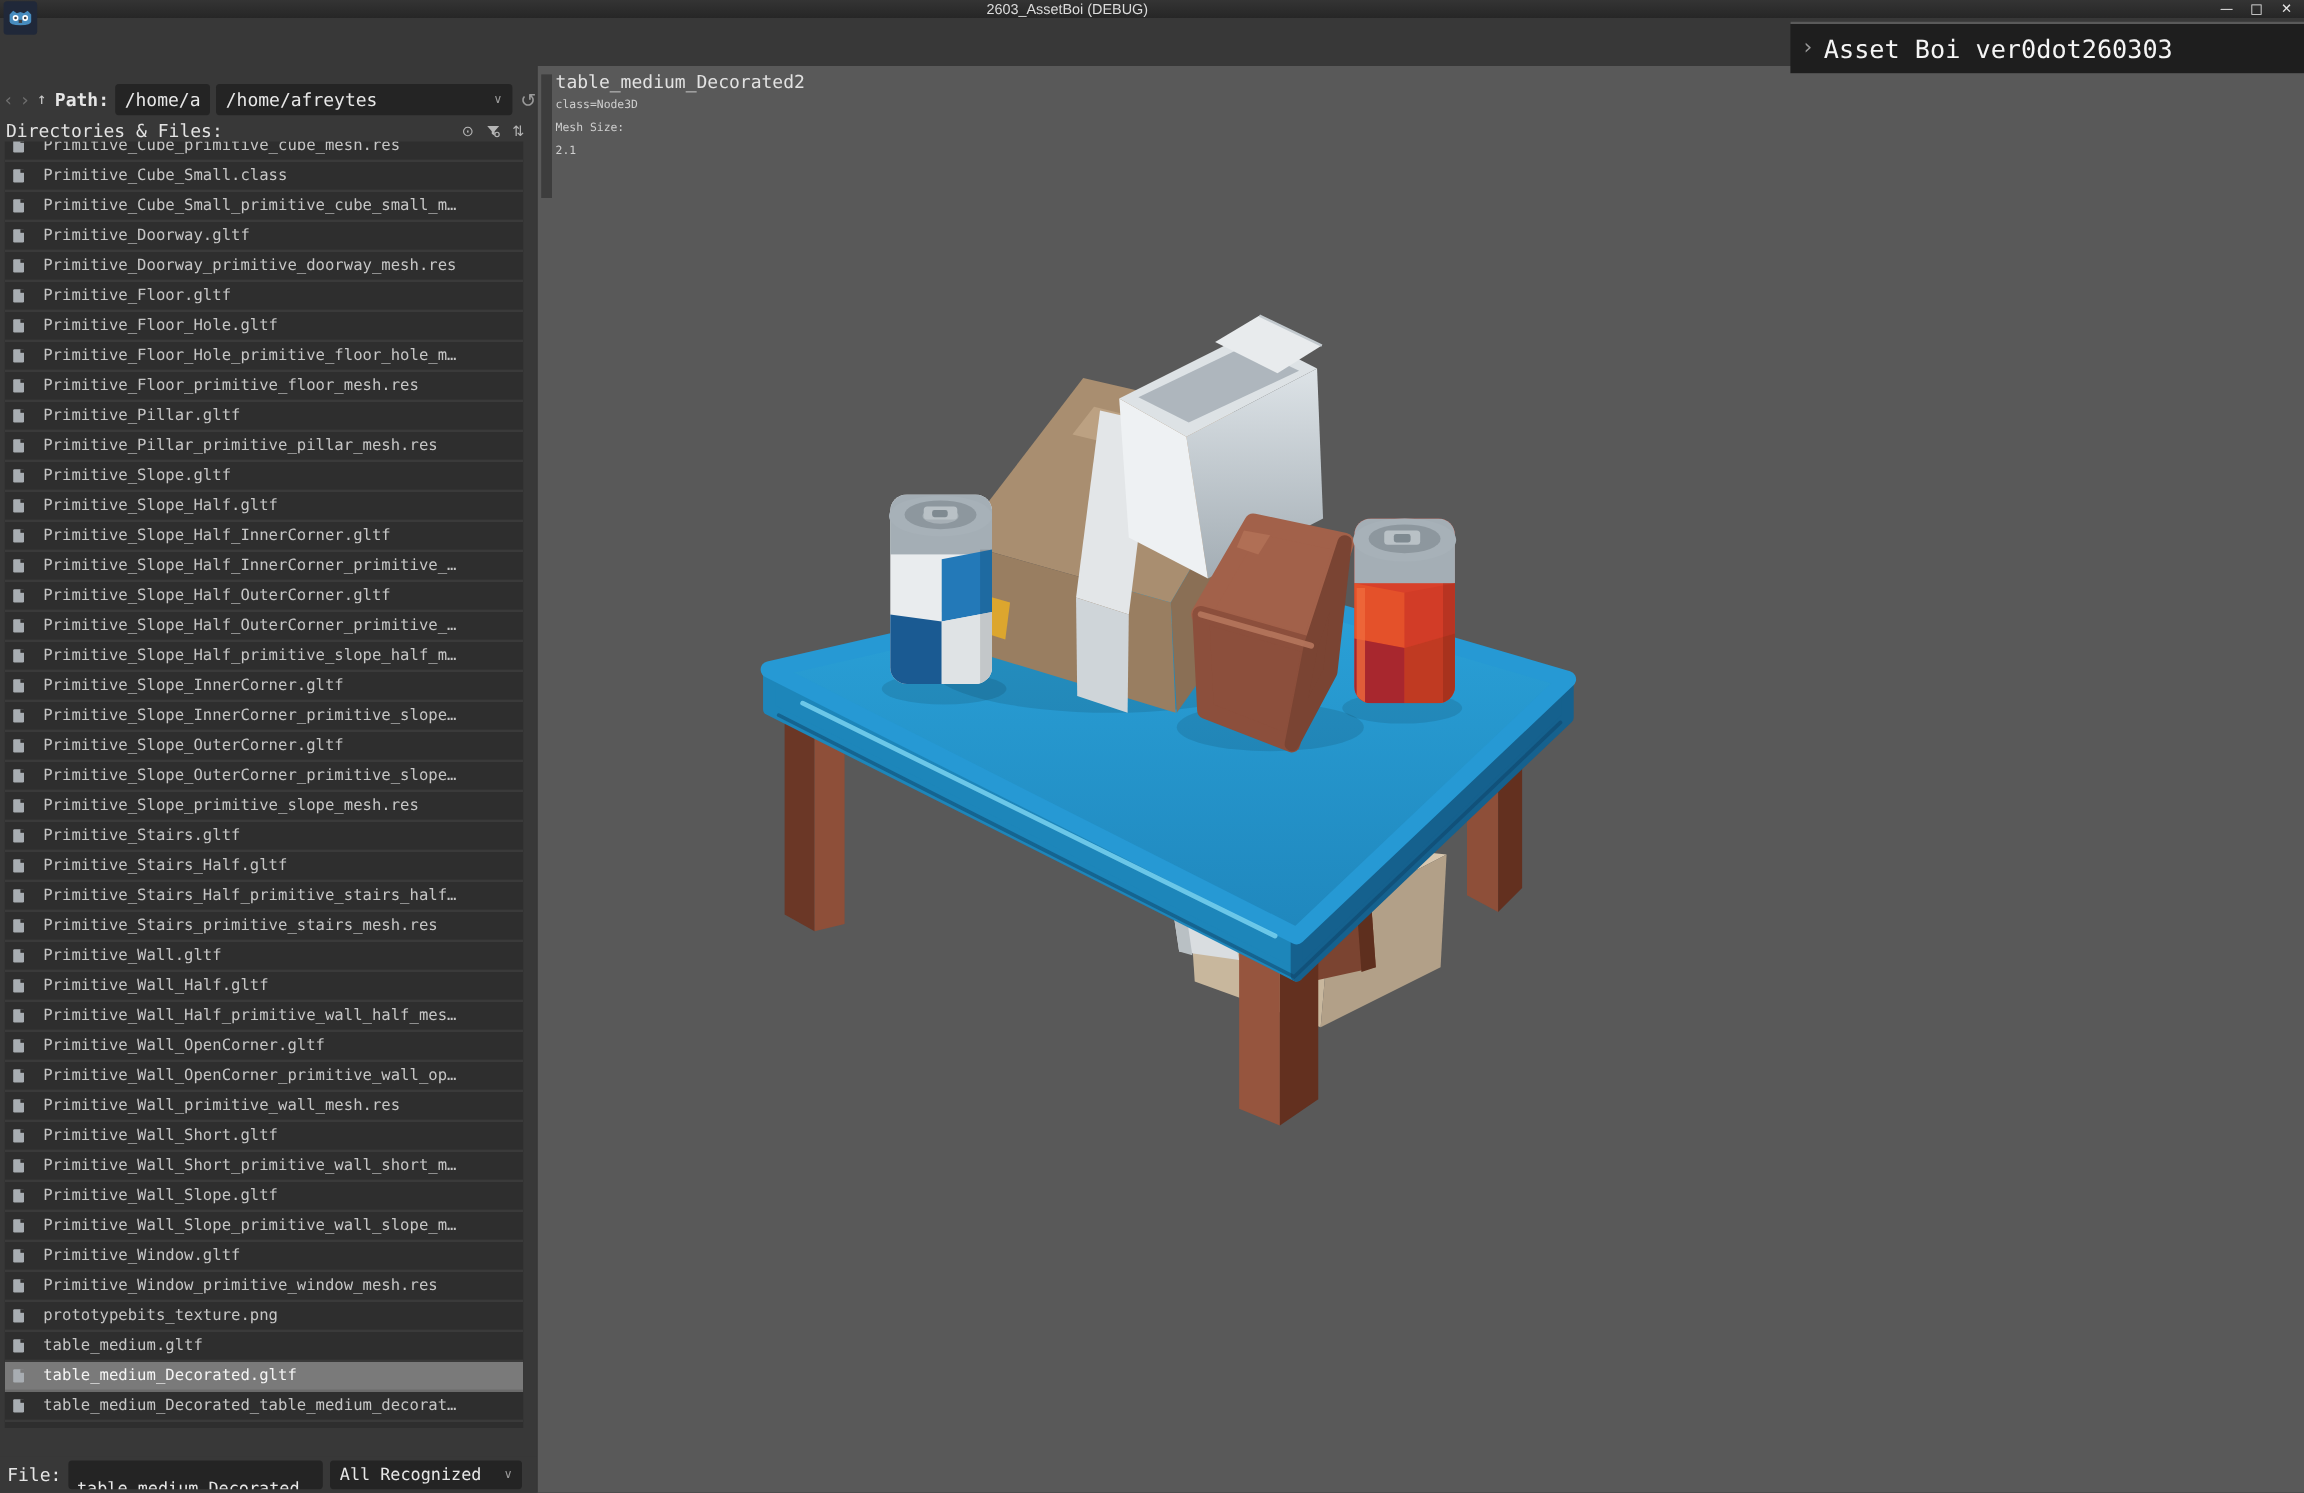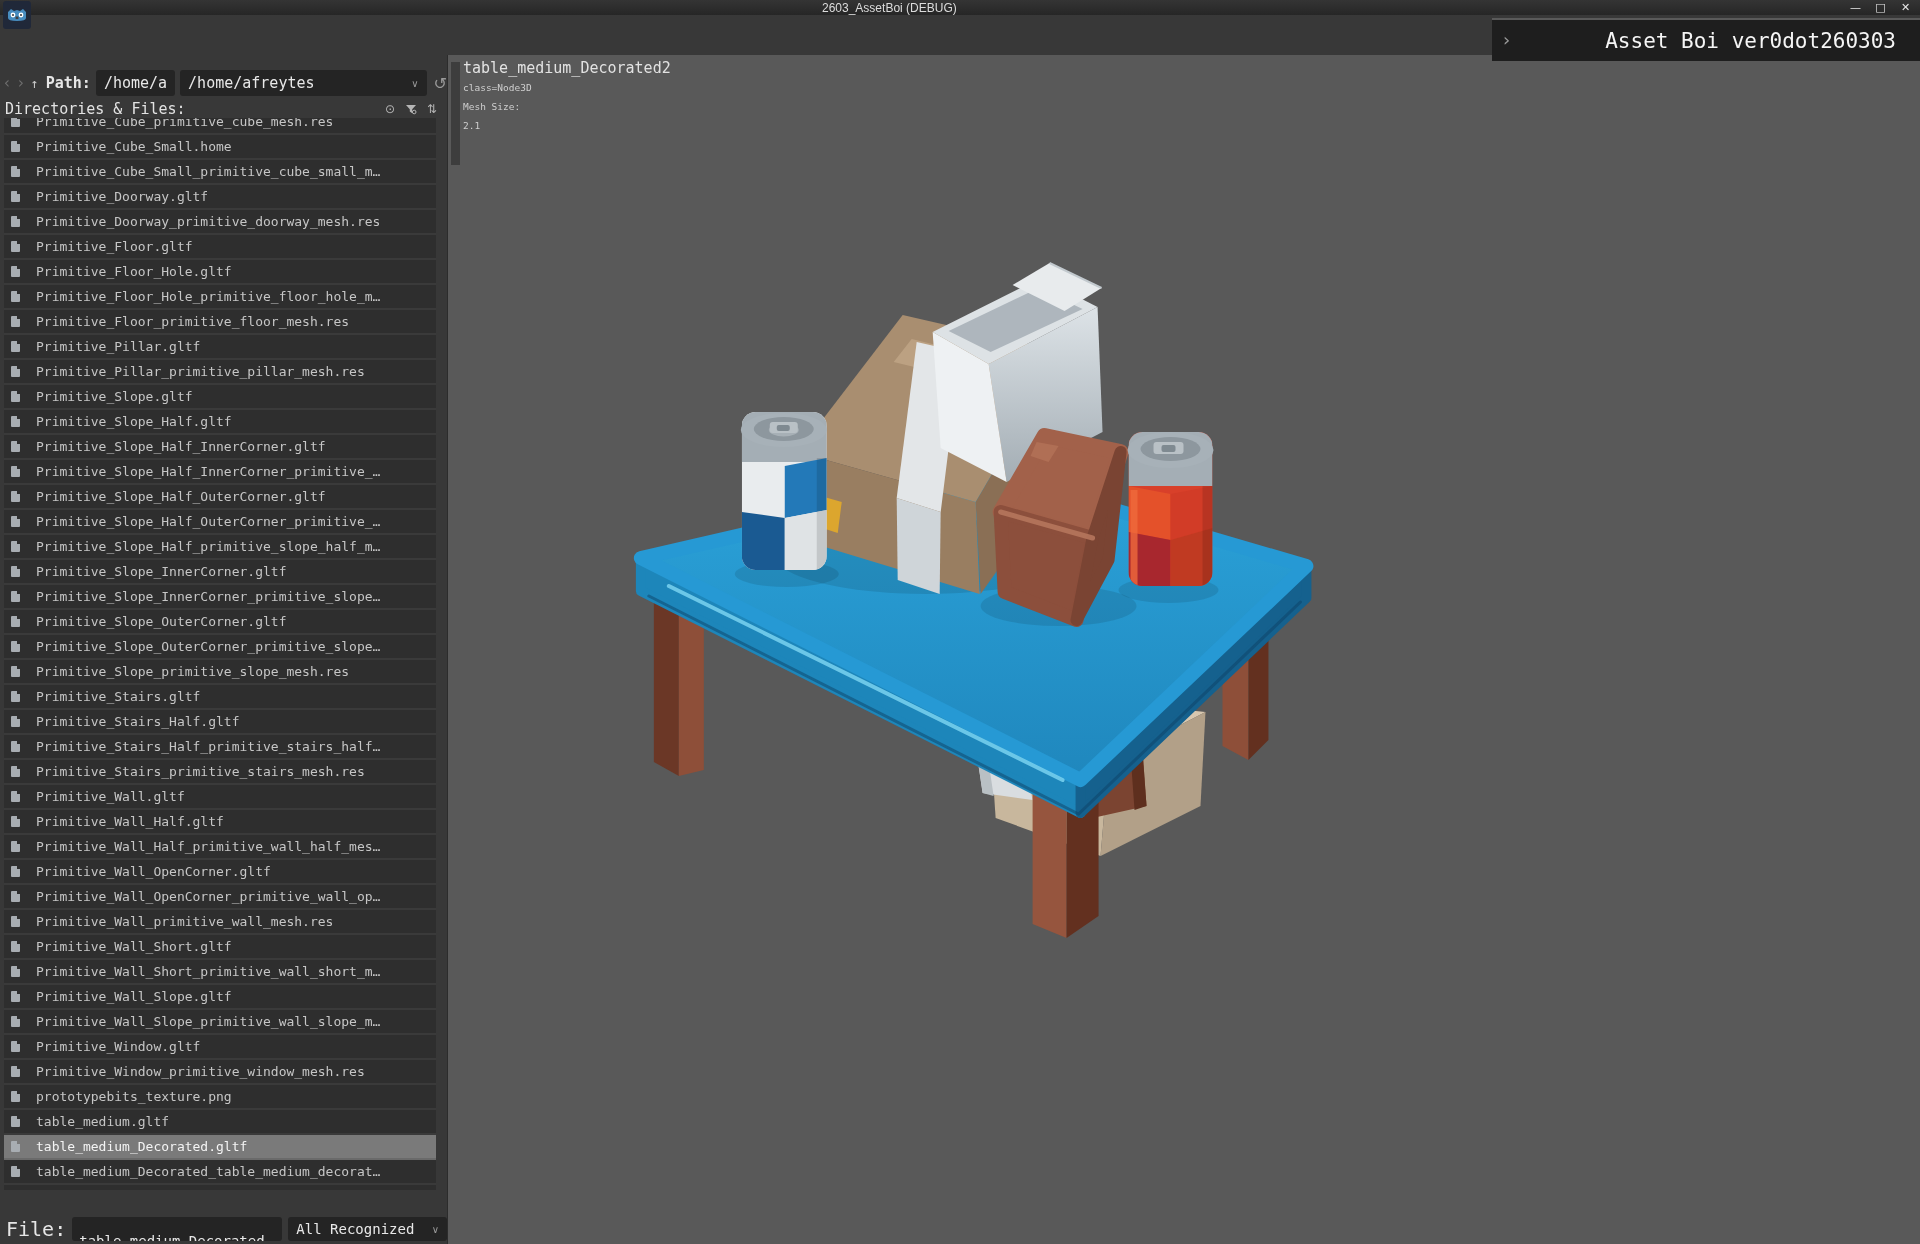--- a/index.html
+++ b/index.html
@@ -19,21 +19,21 @@
   .win-btn { font:11px "DejaVu Sans", sans-serif; color:#e8e8e8; width:13px;
     text-align:center; line-height:14px; }
   .app-icon { position:absolute; left:3px; top:1px; width:28px; height:28px;
     border-radius:3px; background:#202839; z-index:32;
     display:flex; align-items:center; justify-content:center; }
   
   .version-bar { position:absolute; left:1492px; right:0; top:18px; height:43px;
     background:#1e1e1e; border-top:2px solid #5a5a5a;
     display:flex; align-items:center; z-index:20; }
   .vb-chevron { color:#9a9a9a; font-size:18px; padding:0 8px 2px 9px; }
-  .vb-label { flex:1; text-align:right; color:#f5f5f5; font-size:21px;
+  .vb-label { flex:1; text-align:left; color:#f5f5f5; font-size:21px;
     padding-right:24px; white-space:nowrap; }
   
   .path-bar { position:absolute; left:0; top:68px; width:447px; height:30px;
     display:flex; align-items:center; z-index:5; }
   .nav-ico { font-size:15px; width:14px; text-align:center; color:#6f6f6f; }
   .nav-ico.up { color:#c9c9c9; font-size:13px; }
   .path-label { margin:0 5px 0 4px; font-size:15px; font-weight:bold; color:#e6e6e6; }
   .path-seg { background:#242424; border-radius:3px; height:26px; line-height:26px;
     padding:0 8px; color:#e8e8e8; font-size:15px; white-space:nowrap; }
   .path-select { background:#242424; border-radius:3px; height:26px; margin-left:5px;
@@ -62,21 +62,21 @@
   .ficon::after { content:""; position:absolute; right:0; top:0; width:3px; height:3px;
     background:#2e2e2e; }
   .file-row.selected .ficon::after { background:#7a7a7a; }
   .list-scroll { position:absolute; right:1px; top:118px; width:10px; bottom:54px;
     background:#282828; border-radius:5px; }
   .list-thumb { position:absolute; left:1px; right:1px; top:42%; height:29%;
     background:#5d5d5d; border-radius:4px; }
   
   .file-bar { position:absolute; left:0; bottom:0; width:447px; height:30px;
     display:flex; align-items:center; background:#383838; z-index:5; }
-  .fb-label { margin-left:6px; font-size:20px; color:#e6e6e6; }
+  .fb-label { margin-left:6px; font-size:15px; color:#e6e6e6; }
   .fb-input { margin-left:6px; background:#242424; border-radius:3px; height:24px;
     line-height:24px; padding:12px 7px; width:212px; color:#e8e8e8; font-size:14px;
     white-space:nowrap; overflow:hidden; }
   .fb-filter { margin-left:6px; background:#242424; border-radius:3px; height:24px;
     display:flex; align-items:center; padding:0 8px; width:160px;
     color:#e8e8e8; font-size:14px; }
   
   .viewport { position:absolute; left:447px; top:55px; right:0; bottom:0;
     background:var(--vp-bg,#595959); border-left:1px solid #2c2c2c; }
   .viewport svg { position:absolute; inset:0; width:100%; height:100%; display:block; }
@@ -141,21 +141,21 @@
   </span>
 </div>
 
 <div class="file-list">
     <div class="file-row">
       <span class="ficon"></span>
       <span>Primitive_Cube_primitive_cube_mesh.res</span>
     </div>
     <div class="file-row">
       <span class="ficon"></span>
-      <span>Primitive_Cube_Small.home</span>
+      <span>Primitive_Cube_Small.class</span>
     </div>
     <div class="file-row">
       <span class="ficon"></span>
       <span>Primitive_Cube_Small_primitive_cube_small_m…</span>
     </div>
     <div class="file-row">
       <span class="ficon"></span>
       <span>Primitive_Doorway.gltf</span>
     </div>
     <div class="file-row">

